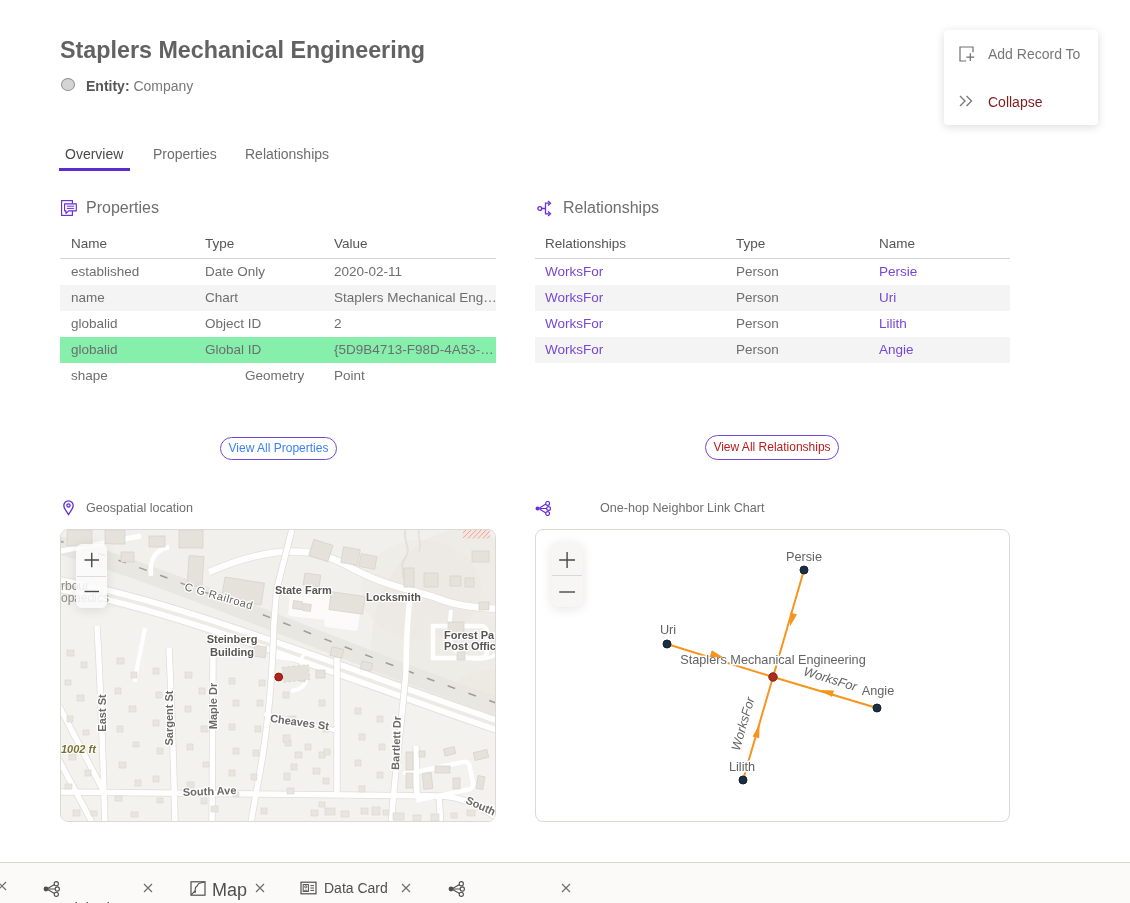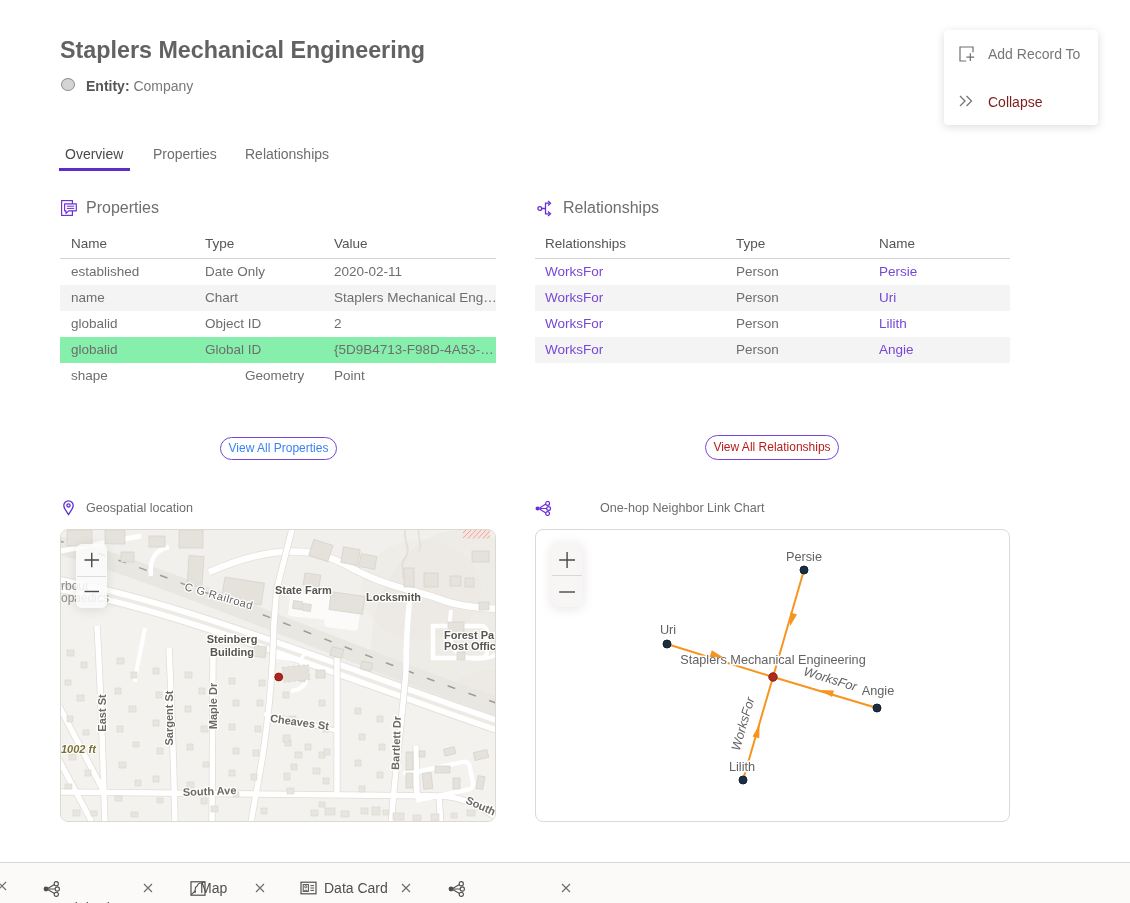--- a/index.html
+++ b/index.html
@@ -398,21 +398,21 @@
     <div style="position:absolute;left:67px;top:17px;font-size:14px;color:#4f4f4f;margin-top:20px;">Link Chart</div>
     <svg style="position:absolute;left:143px;top:20px;" width="10" height="10" viewBox="0 0 10 10">
         <path d="M1 1 L9 9 M9 1 L1 9" stroke="#6e6e6e" stroke-width="1.2"></path>
       </svg>
 
     <svg style="position:absolute;left:190px;top:18px;" width="16" height="15" viewBox="0 0 16 15">
       <rect x="1" y="0.8" width="14" height="13.4" fill="none" stroke="#4f4f4f" stroke-width="1.2"></rect>
       <path d="M1.2 13.8 L4.6 10.4 C6.4 8.6 4.2 7.2 6.2 5.8 C8.4 4.3 7 3.2 9.6 2.2 L14.6 1" fill="none" stroke="#4f4f4f" stroke-width="1.1"></path>
       <circle cx="5" cy="10.8" r="1.1" fill="#4f4f4f"></circle>
     </svg>
-    <div style="position:absolute;left:200px;top:17px;font-size:14px;color:#4f4f4f;">Map</div>
+    <div style="position:absolute;left:212px;top:17px;font-size:18px;color:#4f4f4f;">Map</div>
     <svg style="position:absolute;left:255px;top:20px;" width="10" height="10" viewBox="0 0 10 10">
         <path d="M1 1 L9 9 M9 1 L1 9" stroke="#6e6e6e" stroke-width="1.2"></path>
       </svg>
 
     <svg style="position:absolute;left:300px;top:17px;" width="17" height="16" viewBox="0 0 17 16">
       <rect x="1" y="2.2" width="15" height="11.6" fill="none" stroke="#4f4f4f" stroke-width="1.2"></rect>
       <rect x="3.2" y="4.6" width="5.2" height="6.8" fill="none" stroke="#4f4f4f" stroke-width="1"></rect>
       <circle cx="5.8" cy="6.8" r="1.1" fill="none" stroke="#4f4f4f" stroke-width="0.9"></circle>
       <path d="M3.9 11.2 C4.1 9.8 7.5 9.8 7.7 11.2" fill="none" stroke="#4f4f4f" stroke-width="0.9"></path>
       <path d="M10.4 5.6 H14 M10.4 8 H14 M10.4 10.4 H14" stroke="#4f4f4f" stroke-width="1"></path>

